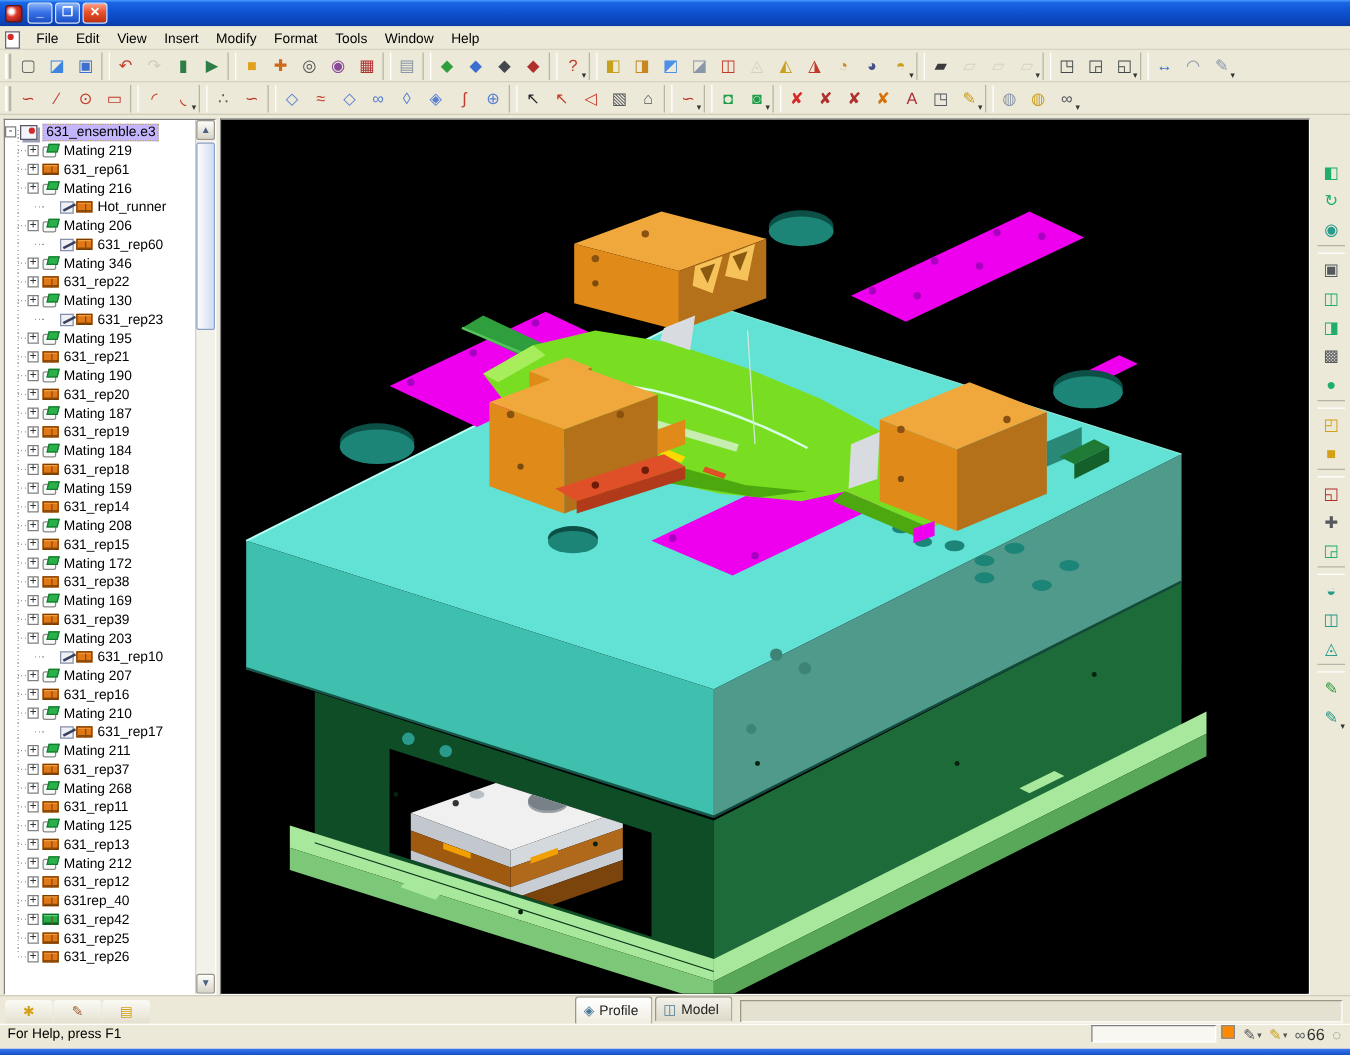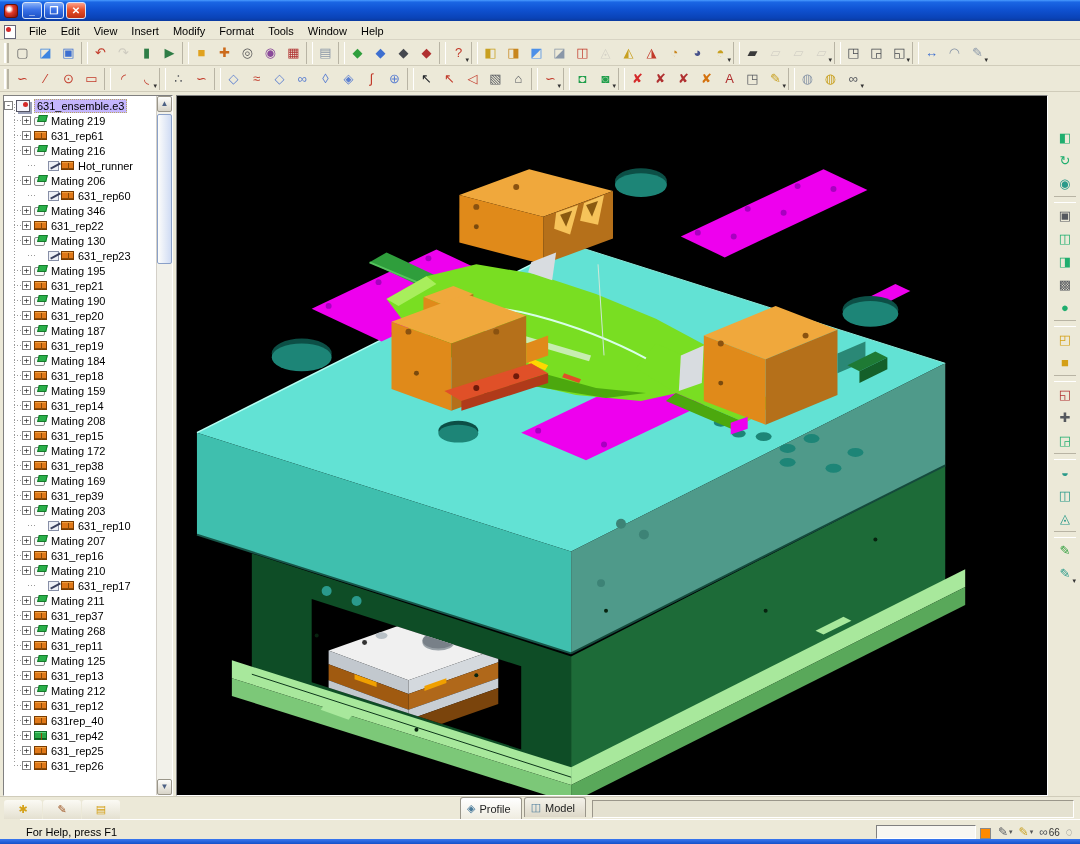--- a/index.html
+++ b/index.html
@@ -77,29 +77,29 @@
   .tabband { height:23px; background:#ece9d8; display:flex; align-items:flex-end; flex:0 0 auto; border-top:1px solid #d0ccba; }
   .panel-tabs { display:flex; margin-left:4px; gap:1px; }
   .ptab { width:38px; height:19px; background:linear-gradient(180deg,#fbfaf4,#e4e0d0); border:1px solid #9a96 Hilfe8a; border-bottom:none; border-radius:3px 3px 0 0; display:flex; align-items:center; justify-content:center; font-size:11px; }
   .doc-tabs { display:flex; margin-left:340px; gap:2px; }
   .dtab { height:20px; padding:0 10px 0 6px; display:flex; align-items:center; gap:4px; background:linear-gradient(180deg,#f4f2ea,#ddd8c8); border:1px solid #9a968a; border-bottom:none; border-radius:3px 3px 0 0; color:#222; }
   .dtab.active { background:linear-gradient(180deg,#ffffff,#efece0); height:22px; }
   .dtab .dicon { font-size:11px; color:#4a7a9a; }
   .tab-filler { flex:1 1 auto; height:18px; margin:0 6px 1px 6px; background:#e4e1d0; border:1px solid; border-color:#9a96 #fff #fff #9a968a; border-color:#9a968a #fff #fff #9a968a; }
 
   
-  .statusbar { height:20px; background:#ece9d8; border-top:1px solid #fff; display:flex; align-items:flex-end; padding:0 4px; flex:0 0 auto; gap:4px;margin-left:20px; }
+  .statusbar { height:20px; background:#ece9d8; border-top:1px solid #fff; display:flex; align-items:flex-start; padding:0 4px; flex:0 0 auto; gap:4px; }
   .status-help { flex:0 0 auto; padding:1px 6px 1px 2px; color:#000; }
   .status-fill { flex:1 1 auto; }
   .status-field { width:100px; height:14px; background:#f8f7f2; border:1px solid; border-color:#808080 #fff #fff #808080; }
   .swatch { width:11px; height:11px; border:1px solid #888; }
   .switem { display:flex; align-items:center; gap:1px; padding:0 3px; color:#444; }
   .switem .glyph { font-size:12px; }
   .switem .dd2 { font-size:7px; color:#555; }
-  .sw-count { font-size:10px; color:#333; }
+  .sw-count { font-size:13px; color:#333; }
 
   .taskstrip { height:5px; background:linear-gradient(180deg,#3a78f0,#1450c8); flex:0 0 auto; }
 </style>
 </head>
 <body>
 
 <div class="window">
 
   <div class="titlebar">
     <div class="app-icon"></div>

